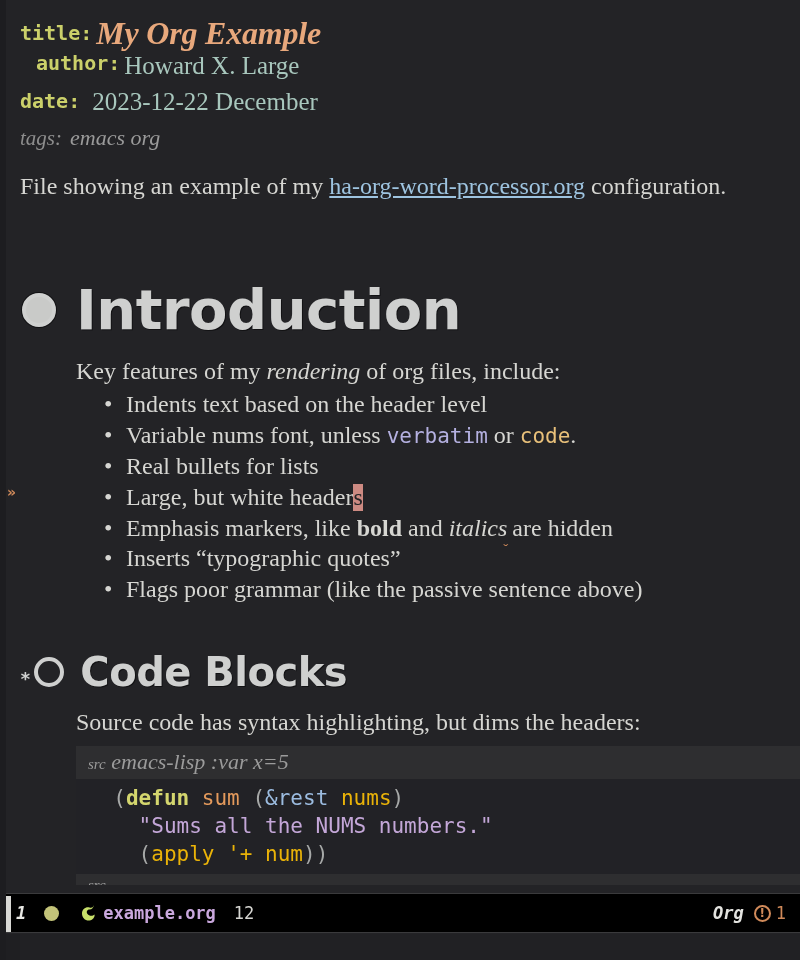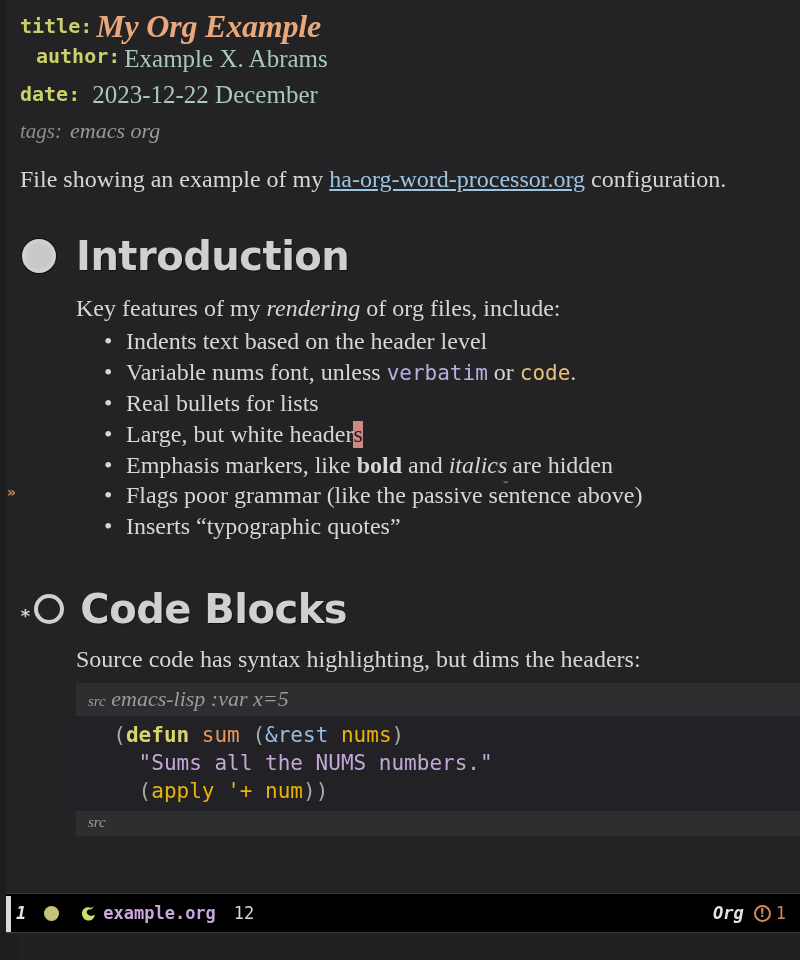--- a/index.html
+++ b/index.html
@@ -61,21 +61,21 @@
     font-weight: bold;
   }
 
   #text-area {
     position: absolute;
     left: 20px; right: 0; top: 0; bottom: 0;
     padding: 0;
   }
 
   
-  .kw-block { padding-top: 6px; }
+  .kw-block { padding-top: 13px; }
 
   .kw-line {
     display: flex;
     align-items: baseline;
     line-height: 1.0;
     white-space: pre;
   }
 
   .kw-key {
     font-family: "DejaVu Sans Mono", monospace;
@@ -134,22 +134,22 @@
   .heading {
     display: flex;
     align-items: center;
     font-family: "DejaVu Sans", sans-serif;
     font-weight: bold;
     color: #cfd0cf;
     text-shadow: 1px 1px 0 #121214;
   }
 
   .heading.h1 {
-    font-size: 40px;
-    margin-top: 39px;
+    font-size: 56px;
+    margin-top: 76px;
     margin-left: 0px;
     letter-spacing: -0.5px;
   }
 
   .heading.h2 {
     font-size: 40px;
     margin-top: 44px;
     margin-left: 0px;
     letter-spacing: -0.5px;
   }
@@ -398,21 +398,21 @@
 
         <div class="kw-line line-title">
           <span class="kw-key">title:</span>
           <span>&nbsp;</span>
           <span class="kw-title">My Org Example</span>
         </div>
 
         <div class="kw-line line-author">
           <span class="kw-key">author:</span>
           <span>&nbsp;</span>
-          <span class="kw-author">Example X. Abrams</span>
+          <span class="kw-author">Howard X. Large</span>
         </div>
 
         <div class="kw-line line-date">
           <span class="kw-key">date:</span>
           <span>&nbsp;&nbsp;&nbsp;</span>
           <span class="kw-date">2023-12-22 December</span>
         </div>
 
         <div class="kw-line line-tags">
           <span class="kw-key dim">tags:</span>
@@ -440,23 +440,23 @@
           <li><span>Indents text based on the header level</span></li>
 
           <li><span>Variable nums font, unless </span><span class="verbatim">verbatim</span><span> or </span><span class="codeinline">code</span><span>.</span></li>
 
           <li><span>Real bullets for lists</span></li>
 
           <li><span>Large, but white header</span><span class="cursor-box">s</span></li>
 
           <li><span>Emphasis markers, like </span><strong class="em-bold">bold</strong><span> and </span><em class="em-italic">italics</em><span class="grammar-flag">ˬ</span><span>are hidden</span></li>
 
+          <li><span>Inserts “typographic quotes”</span></li>
+
           <li><span>Flags poor grammar (like the passive sentence above)</span></li>
-
-          <li><span>Inserts “typographic quotes”</span></li>
         </ul>
       </div>
 
       <div class="heading h2">
         <span class="h-stars">*</span>
         <span class="h-bullet">
           <span class="bullet-ring-open"></span>
         </span>
         <span>Code Blocks</span>
       </div>

